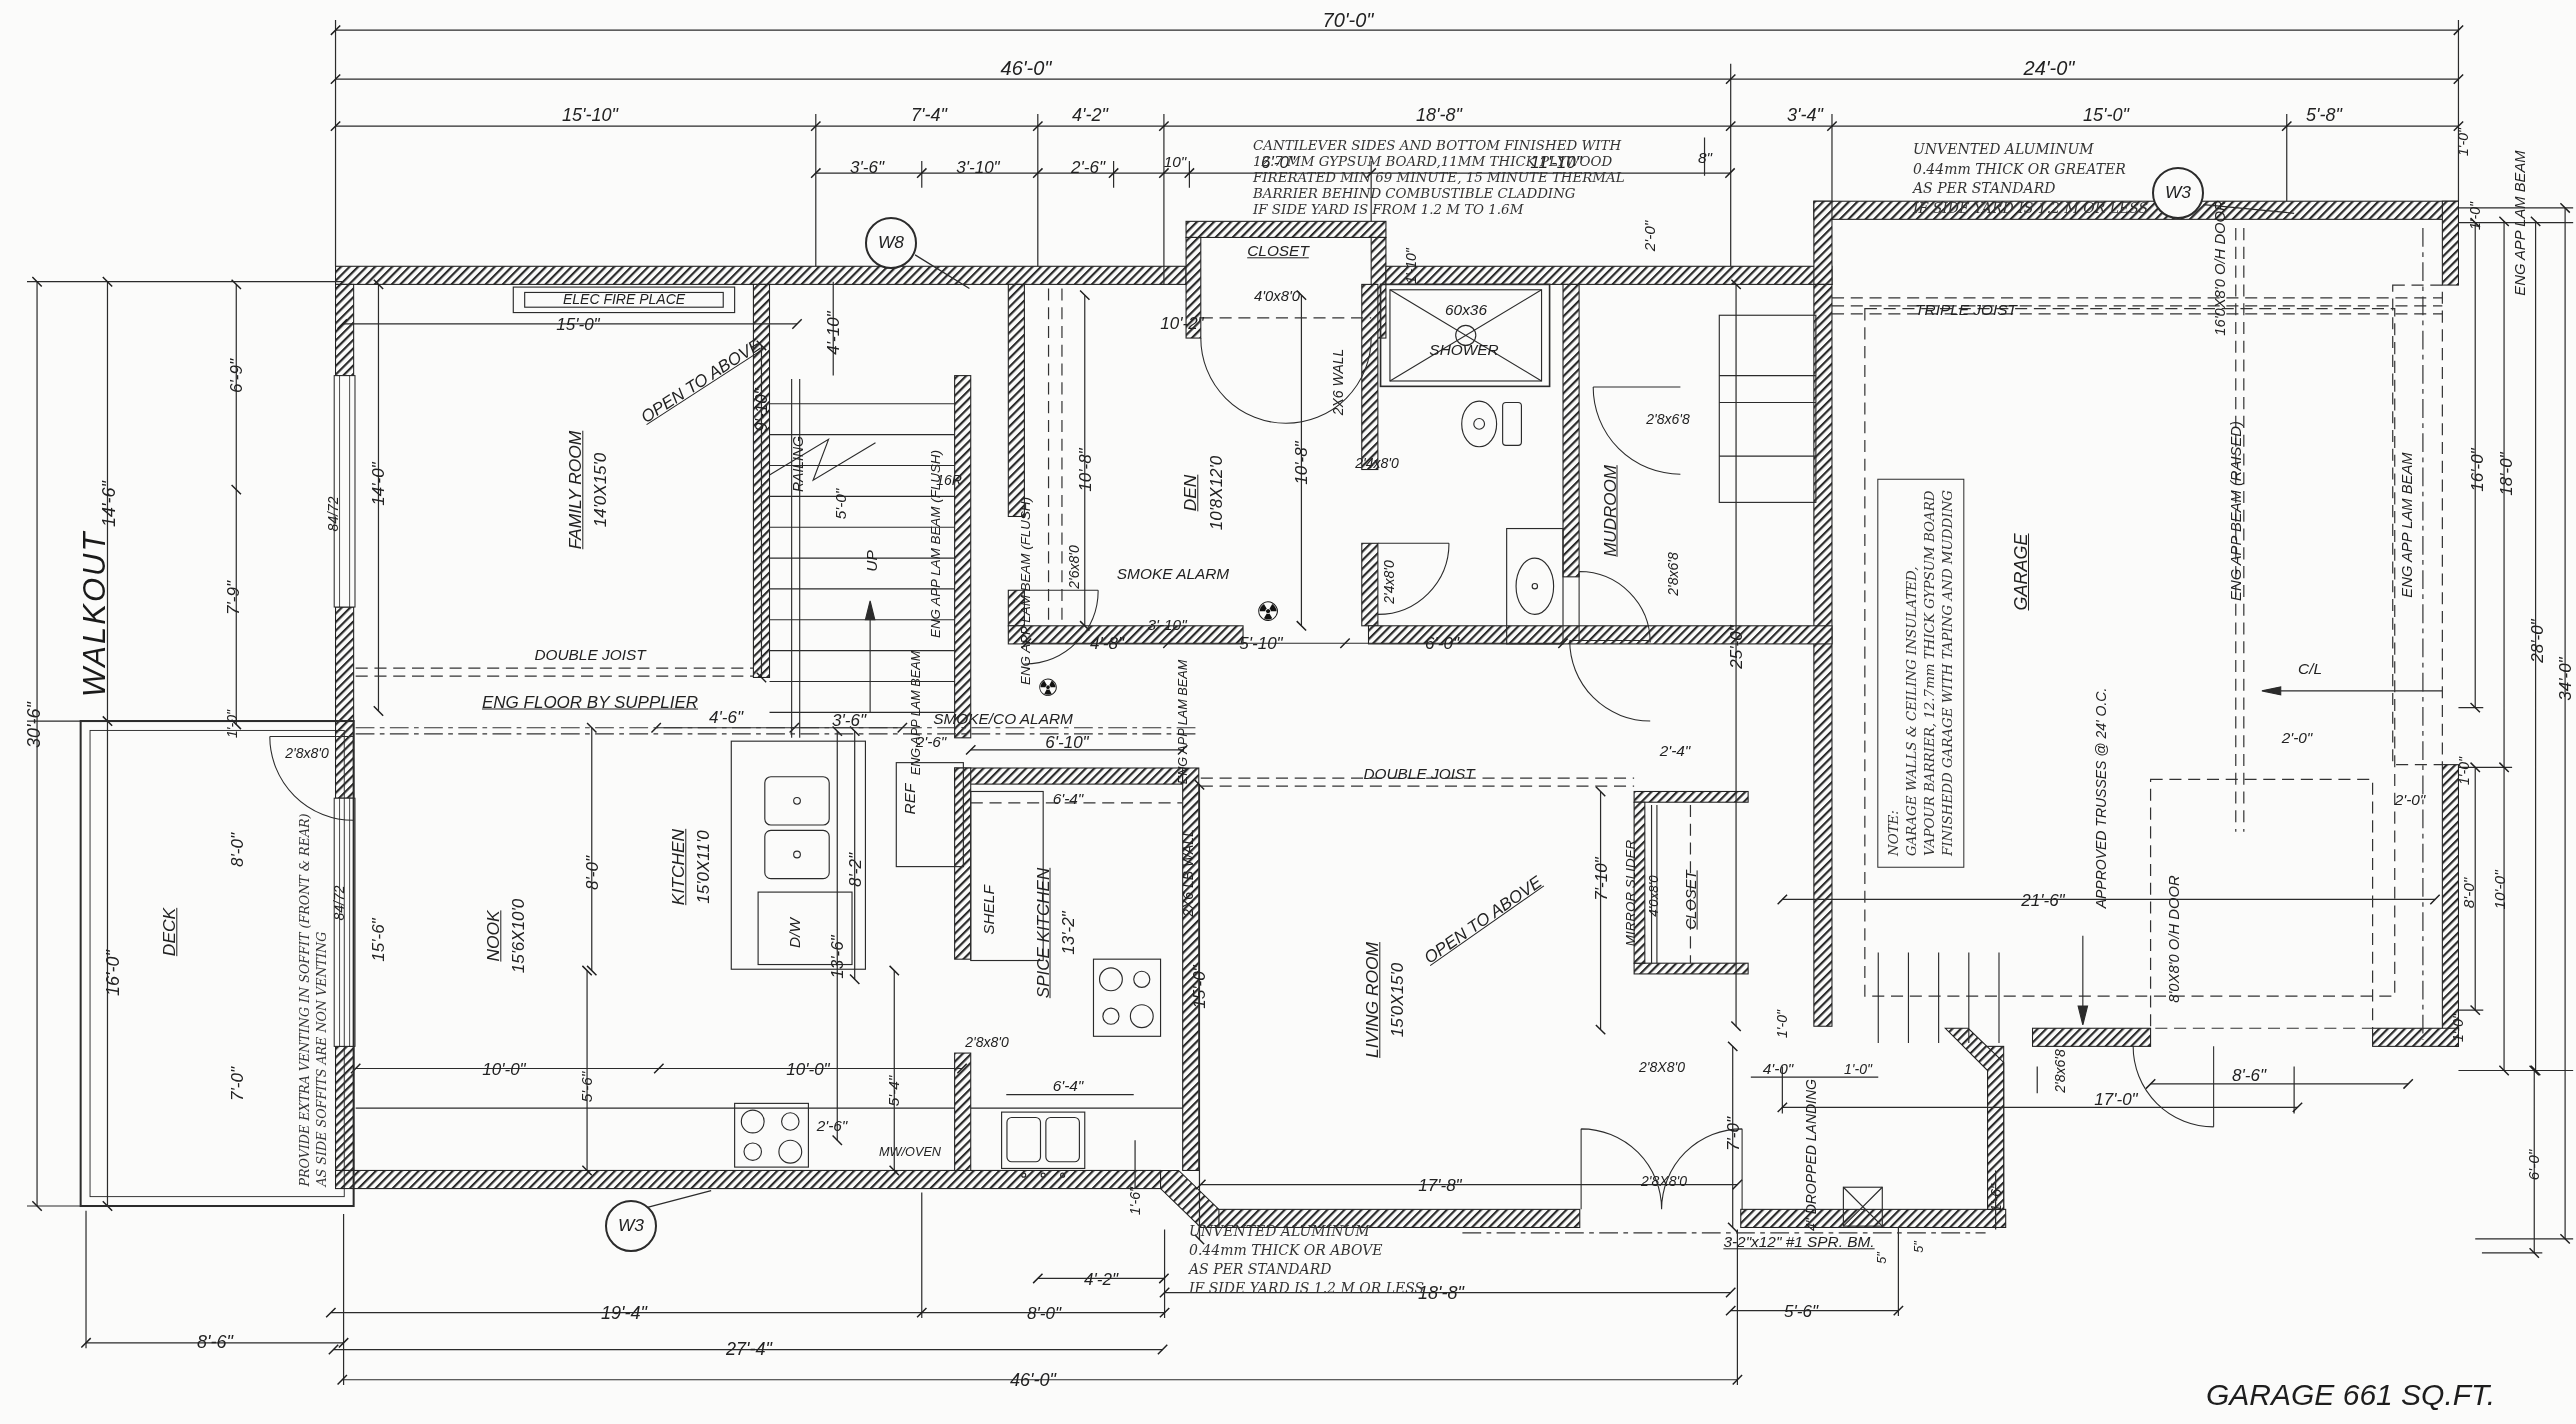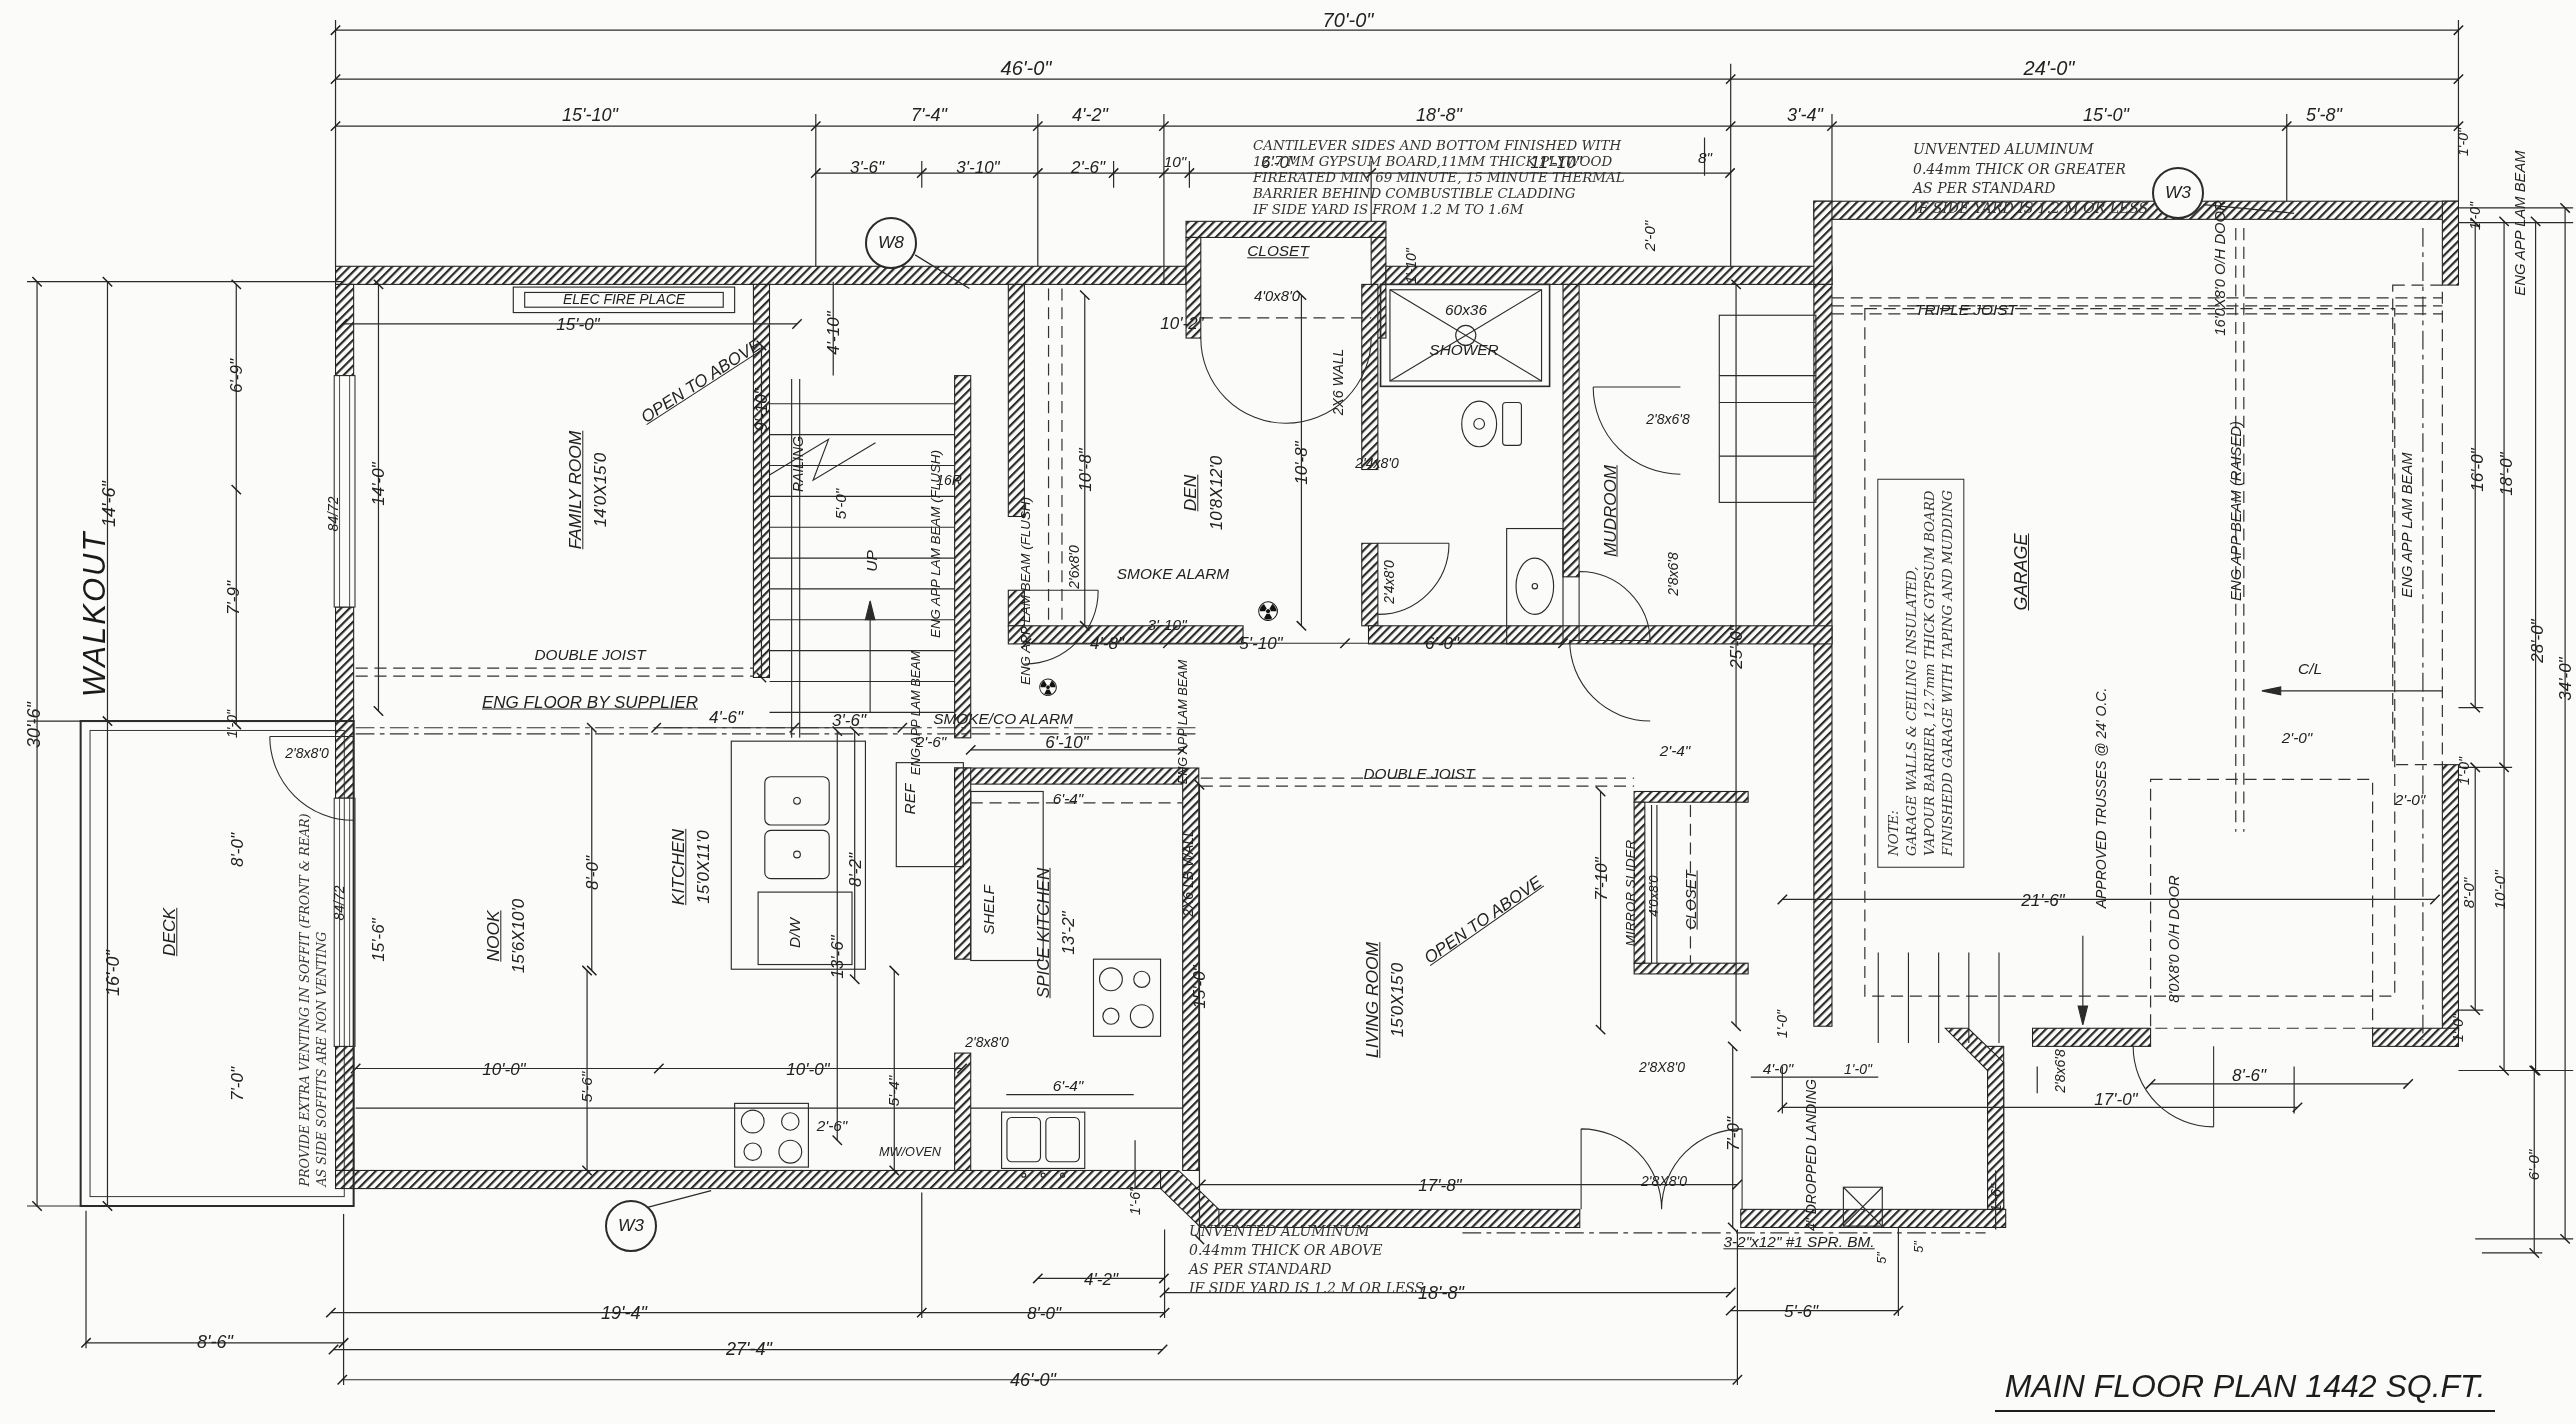--- a/index.html
+++ b/index.html
@@ -397,17 +397,17 @@
       <div>AS SIDE SOFFITS ARE NON VENTING</div>
     </div>
 <div class="note rot box" id="note-garage" style="left:1921px;top:673px;font-size:13.4px;line-height:18px;">
       <div>NOTE:</div>
       <div>GARAGE WALLS &amp; CEILING INSULATED,</div>
       <div>VAPOUR BARRIER, 12.7mm THICK GYPSUM BOARD</div>
       <div>FINISHEDD GARAGE WITH TAPING AND MUDDING</div>
     </div>
 
 <div class="title-block">
-  <div class="t1">MAIN FLOOR PLAN 1442 SQ.FT.</div>
+  <div class="t2">GARAGE 661 SQ.FT.</div>
 </div>
 
 </div>
 
 
 </body></html>

